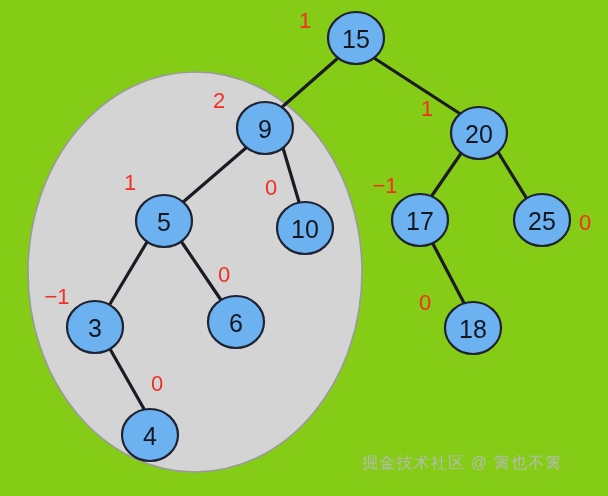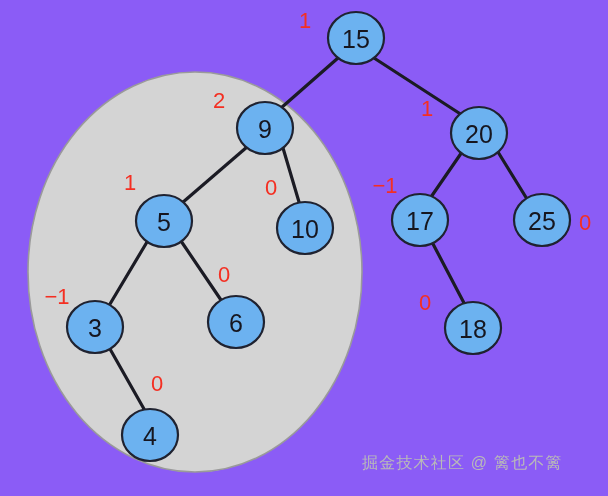--- a/index.html
+++ b/index.html
@@ -7,21 +7,21 @@
     padding: 0;
     background: #ffffff;
   }
   body {
     font-family: "Liberation Sans", sans-serif;
   }
   #canvas-wrap {
     position: relative;
     width: 608px;
     height: 496px;
-    background: #8b5cf6;
+    background: #84cc16;
     overflow: hidden;
   }
   #tree-svg {
     position: absolute;
     top: 0;
     left: 0;
     width: 608px;
     height: 496px;
     display: block;
   }

